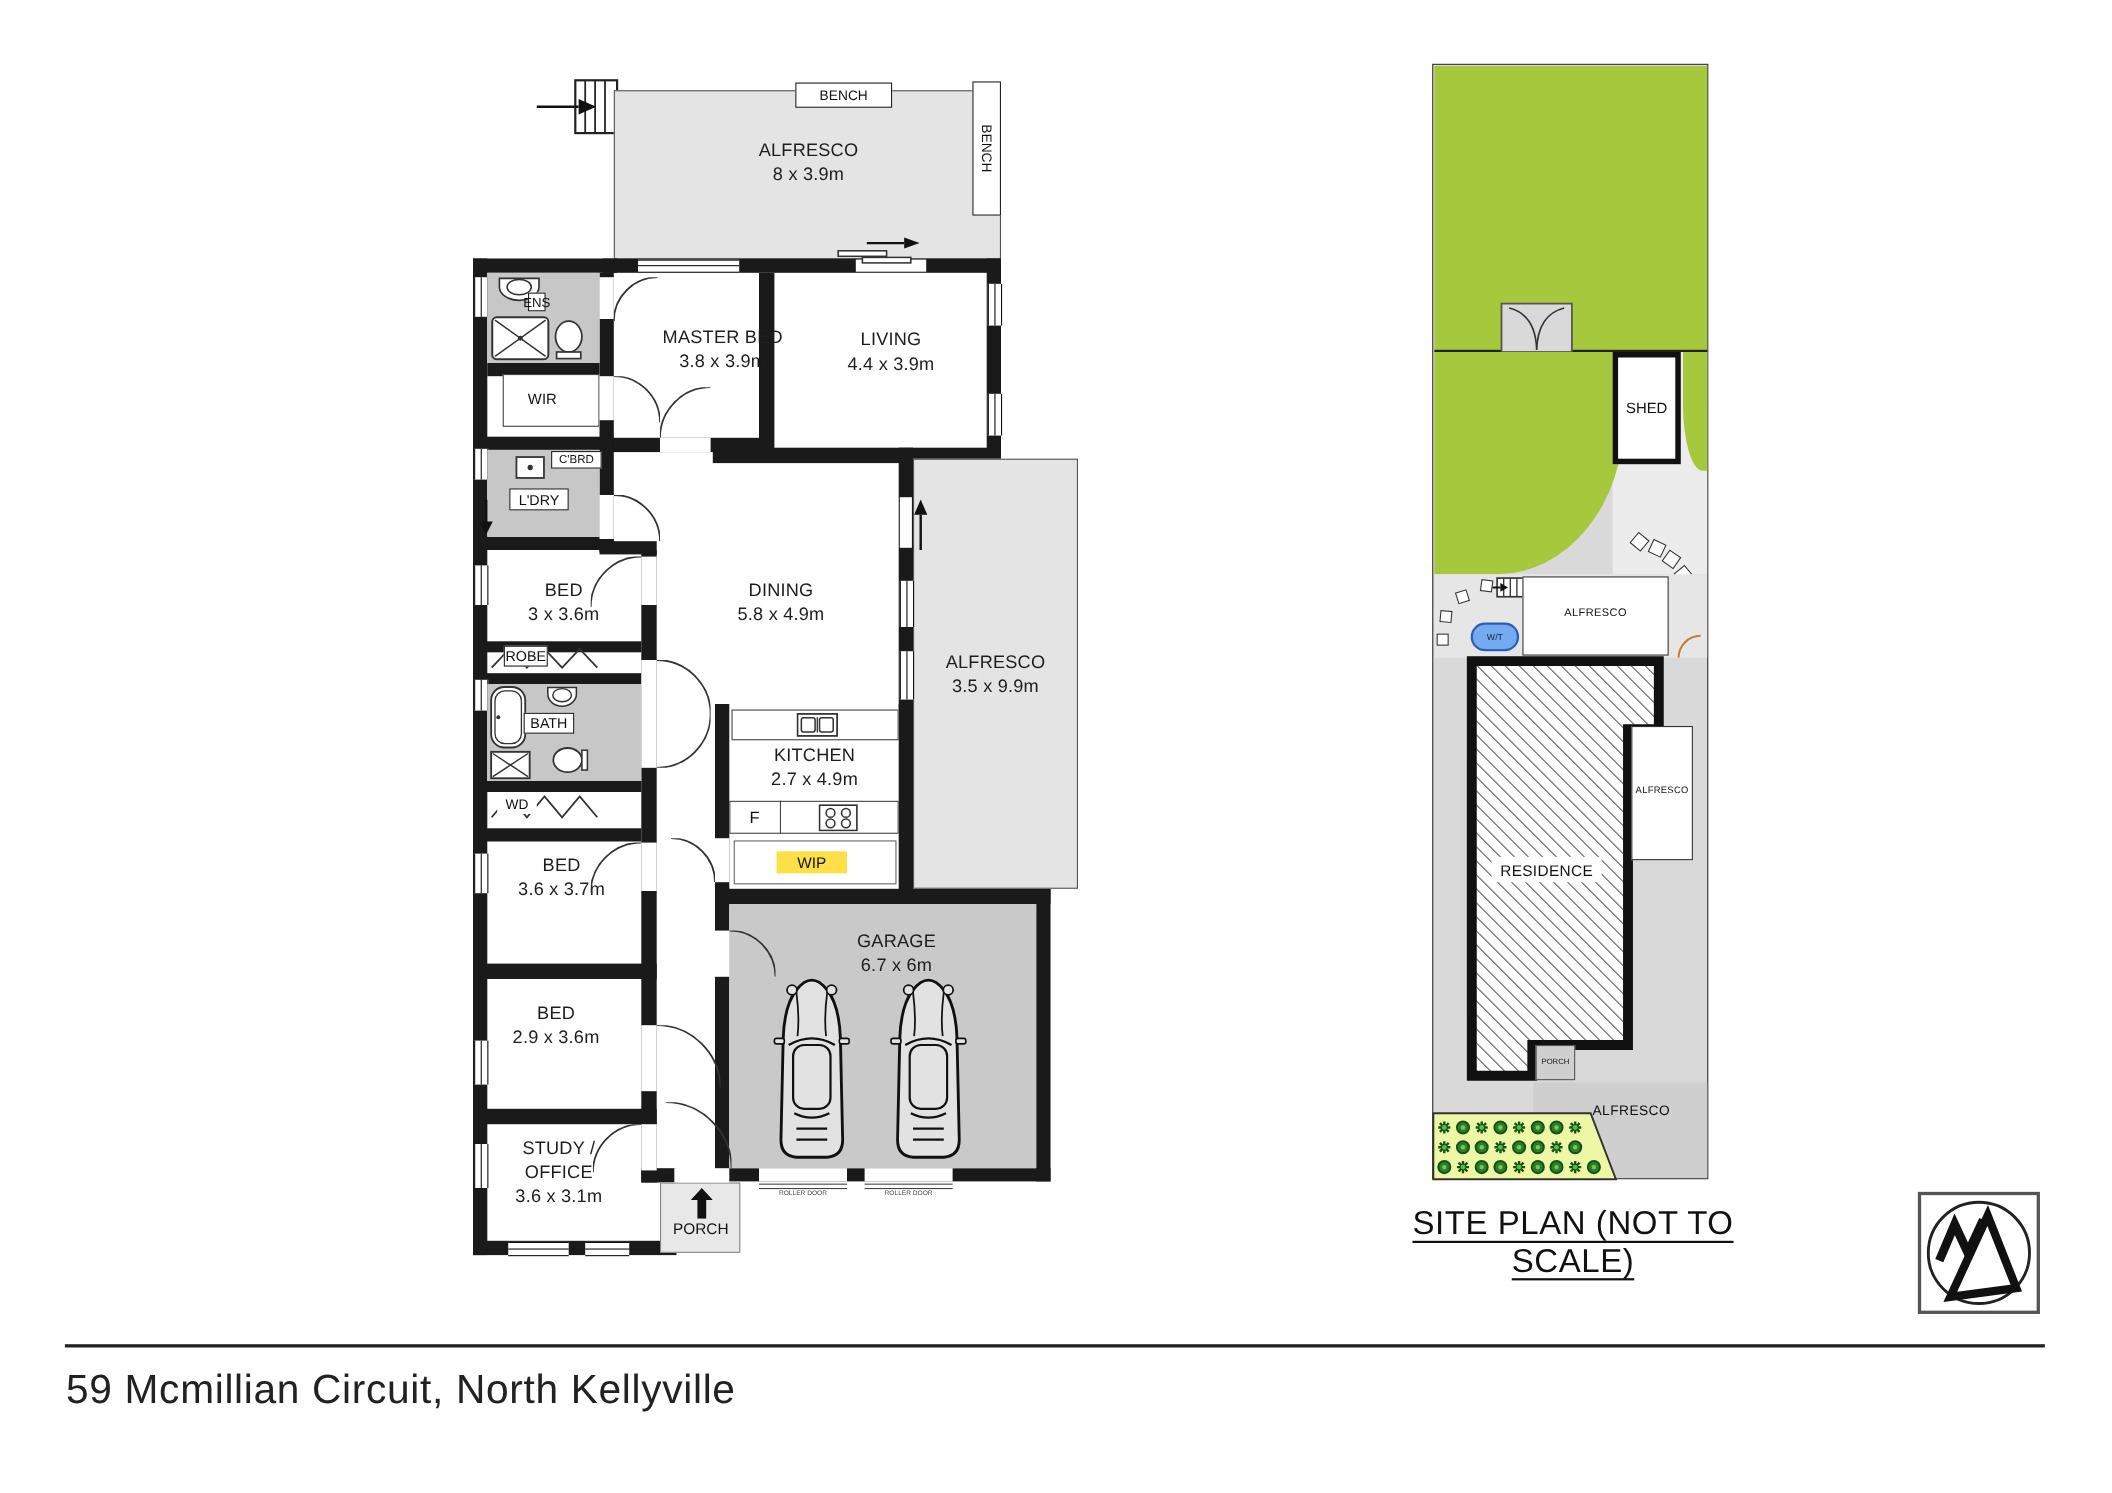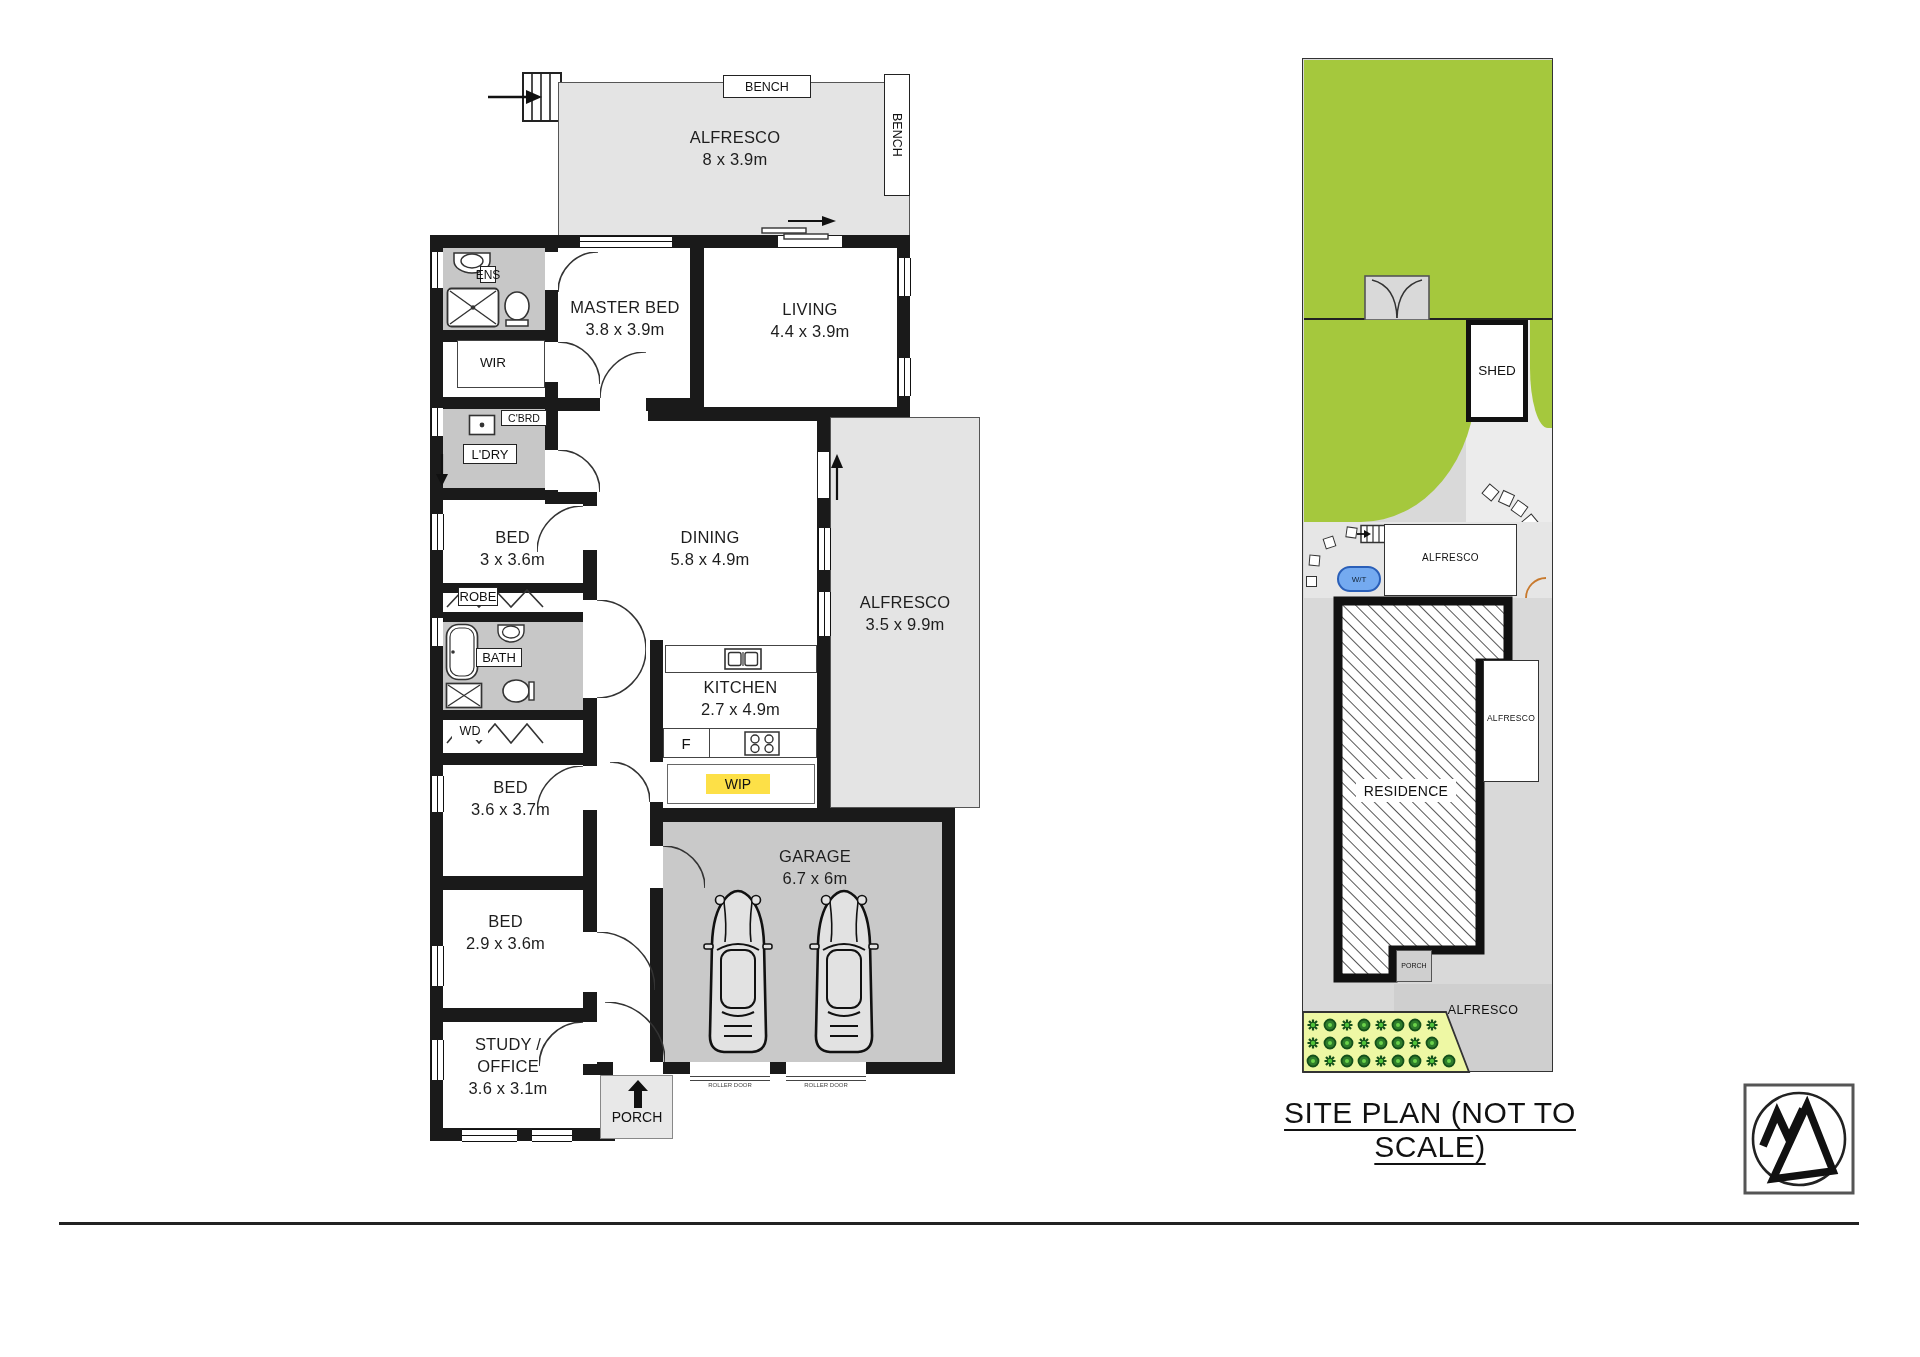--- a/index.html
+++ b/index.html
@@ -168,21 +168,21 @@
   </div>
   <svg class="abs" style="left:435px;top:454px" width="14" height="32" viewBox="0 0 14 32">
     <line x1="7" y1="0" x2="7" y2="22" stroke="#111" stroke-width="2.2"></line>
     <polygon points="1,20 7,32 13,20" fill="#111"></polygon>
   </svg>
   <div class="gap" style="left:545px;top:450px;width:13px;height:40px"></div>
   <svg class="abs" style="left:558px;top:450px" width="42" height="42" viewBox="0 0 42 42">
       <path d="M0 0 A42 42 0 0 1 42 42" fill="none" stroke="#333" stroke-width="1.6"></path>
     </svg>
 
-  <div class="room" style="left:560px;top:288px;width:130px;height:60px">
+  <div class="room" style="left:592px;top:288px;width:130px;height:60px">
     <span class="nm">MASTER BED</span>
     <span class="dm">3.8 x 3.9m</span>
   </div>
   <div class="gap" style="left:600px;top:398px;width:46px;height:13px"></div>
   <svg class="abs" style="left:600px;top:352px" width="46" height="46" viewBox="0 0 46 46">
       <path d="M0 46 A46 46 0 0 1 46 0" fill="none" stroke="#333" stroke-width="1.6"></path>
     </svg>
   <div class="room" style="left:745px;top:292px;width:130px;height:56px">
     <span class="nm">LIVING</span>
     <span class="dm">4.4 x 3.9m</span>
@@ -486,14 +486,17 @@
   </div>
 
   <svg class="abs" style="left:1742px;top:1082px" width="114" height="114" viewBox="0 0 114 114">
     <rect x="3" y="3" width="108" height="108" fill="#fff" stroke="#555" stroke-width="3"></rect>
     <circle cx="57" cy="57" r="46" fill="none" stroke="#222" stroke-width="2.6"></circle>
     <polyline points="21,64 35,31 47,57 61,27" fill="none" stroke="#111" stroke-width="8" stroke-linejoin="miter"></polyline>
     <path d="M65 23 L91 89 L31 97 Z" fill="none" stroke="#111" stroke-width="7.5" stroke-linejoin="miter"></path>
   </svg>
 
   <div class="rule" style="left:59px;top:1222px;width:1800px;height:2.6px"></div>
+  <div class="addr" style="left:60px;top:1242px">
+    <span>59 Mcmillian Circuit, North Kellyville</span>
+  </div>
 
 </div>
 
 </body></html>

